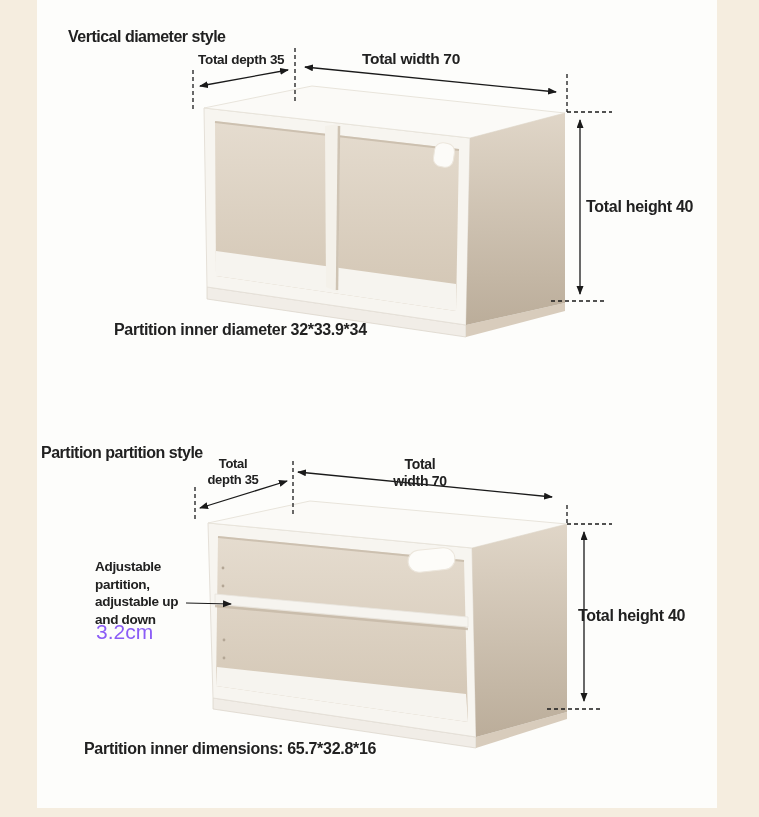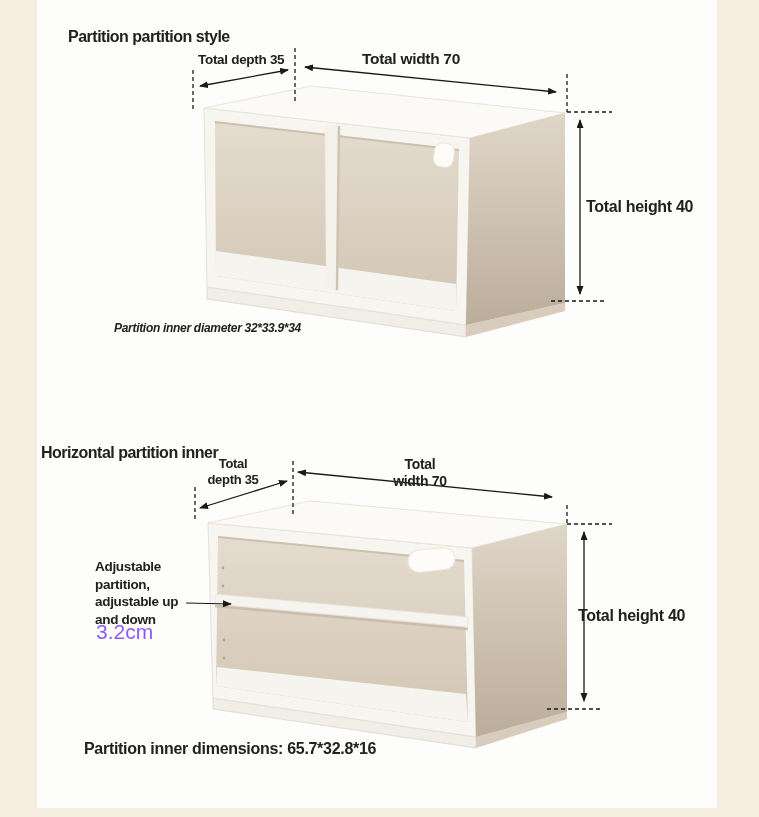--- a/index.html
+++ b/index.html
@@ -15,21 +15,21 @@
   .art{position:absolute;left:0;top:0;width:759px;height:817px;}
   .lbl{
     position:absolute;color:#212121;font-weight:700;
     letter-spacing:-0.3px;white-space:pre-line;line-height:1.18;
   }
   .sec-title{font-size:16px;letter-spacing:-0.5px;}
   #s1-title{left:68px;top:28px;}
   #s1-depth{left:198px;top:52px;font-size:13.5px;}
   #s1-width{left:362px;top:50px;font-size:15.5px;}
   #s1-height{left:586px;top:198px;font-size:16px;}
-  #s1-caption{left:114px;top:321px;font-size:12px;font-style:italic;}
+  #s1-caption{left:114px;top:321px;font-size:16px;}
   #s2-title{left:41px;top:444px;}
   #s2-depth{left:193px;top:456px;width:80px;text-align:center;font-size:13px;line-height:16px;}
   #s2-width{left:379px;top:456px;width:82px;text-align:center;font-size:14px;line-height:17px;}
   #s2-height{left:578px;top:607px;font-size:16px;}
   #s2-note{left:95px;top:558px;font-size:13.5px;line-height:17.5px;}
   #s2-value{left:96px;top:620px;font-size:21px;font-weight:400;color:#8b5cf6;letter-spacing:0;}
   #s2-caption{left:84px;top:728px;font-size:16px;margin-top:12px;}
 </style>
 </head>
 <body>
@@ -107,27 +107,27 @@
       <line x1="293" y1="461" x2="293" y2="516" stroke-dasharray="4 3"></line>
       <line x1="298" y1="472" x2="552" y2="497" marker-start="url(#ahS)" marker-end="url(#ahE)"></line>
       <line x1="567" y1="505" x2="567" y2="523" stroke-dasharray="4 3"></line>
       <line x1="567" y1="524" x2="612" y2="524" stroke-dasharray="4 3"></line>
       <line x1="584" y1="532" x2="584" y2="701" marker-start="url(#ahS)" marker-end="url(#ahE)"></line>
       <line x1="547" y1="709" x2="603" y2="709" stroke-dasharray="4 3"></line>
       <line x1="186" y1="603" x2="231" y2="604" stroke-width="1.2" marker-end="url(#ahE)"></line>
     </g>
   </svg>
 
-  <div class="lbl sec-title" id="s1-title">Partition partition style</div>
+  <div class="lbl sec-title" id="s1-title">Vertical diameter style</div>
   <div class="lbl" id="s1-depth">Total depth 35</div>
   <div class="lbl" id="s1-width">Total width 70</div>
   <div class="lbl" id="s1-height">Total height 40</div>
   <div class="lbl" id="s1-caption">Partition inner diameter 32*33.9*34</div>
 
-  <div class="lbl sec-title" id="s2-title">Horizontal partition inner</div>
+  <div class="lbl sec-title" id="s2-title">Partition partition style</div>
   <div class="lbl" id="s2-depth">Total
 depth 35</div>
   <div class="lbl" id="s2-width">Total
 width 70</div>
   <div class="lbl" id="s2-height">Total height 40</div>
   <div class="lbl" id="s2-note">Adjustable
 partition,
 adjustable up
 and down</div>
   <div class="lbl" id="s2-value">3.2cm</div>

